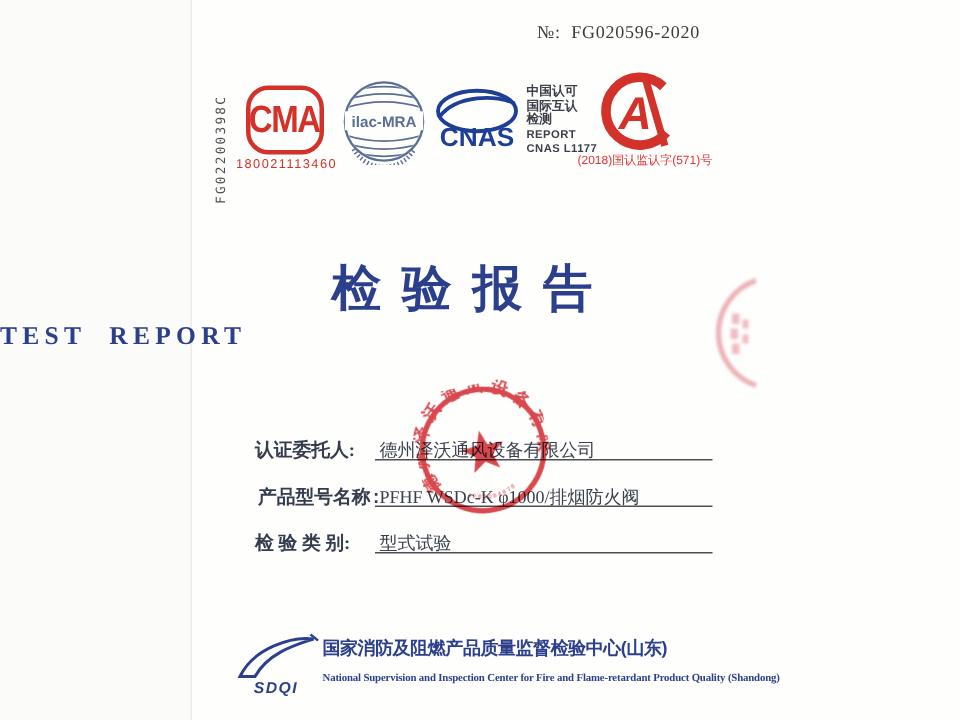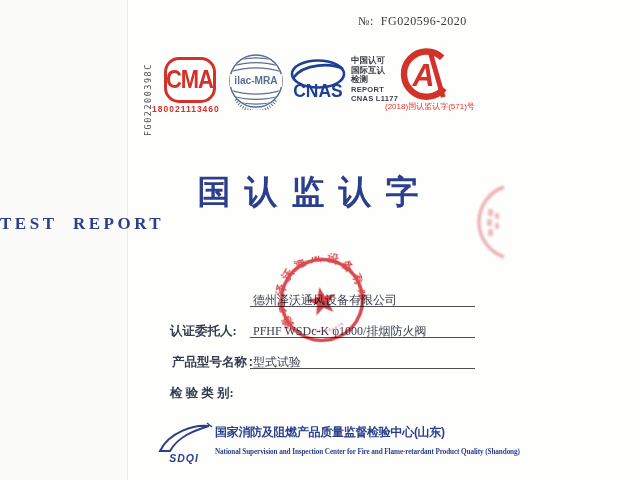--- a/index.html
+++ b/index.html
@@ -15,40 +15,40 @@
   
   .report-no{left:358px;top:14px;font-size:12px;color:#3b3b3b;font-family:"Liberation Serif",serif;letter-spacing:.5px;text-align:center;}
   .report-no .num{margin-left:7px;}
   .side-code{left:143px;top:36px;height:100px;writing-mode:vertical-rl;transform:rotate(180deg);
     font-size:8.5px;color:#4e4e52;letter-spacing:1.5px;font-family:"DejaVu Sans Mono",monospace;}
 
   
   .cma-box{left:164px;top:57px;width:52px;height:46px;border:3.5px solid #d23229;border-radius:15px;
     display:flex;align-items:center;justify-content:flex-end;box-sizing:border-box;}
   .cma-letters{font-size:22px;font-weight:900;color:#d23229;letter-spacing:-1px;transform:scaleY(1.15);}
-  .cma-number{left:152px;top:104px;width:78px;font-size:8.5px;font-weight:bold;
+  .cma-number{left:152px;top:104px;width:78px;text-align:center;font-size:8.5px;font-weight:normal;
     color:#d23229;letter-spacing:1px;}
 
   
   .ilac{left:227px;top:52px;}
   .cnas{left:290px;top:57px;}
   .cnas-caption{left:351px;top:56px;line-height:9.5px;color:#3d3f48;}
   .cnas-caption .zh{font-size:8.5px;font-weight:bold;}
   .cnas-caption .en{font-size:7.5px;font-weight:bold;letter-spacing:.3px;}
   .cal{left:397px;top:47px;}
   .cal-caption{left:385px;top:101px;font-size:8px;font-weight:normal;color:#e23333;letter-spacing:0;}
 
   
   .title-zh{left:0;top:170px;width:616px;text-align:center;font-size:33px;font-weight:900;
     color:#2c3f8c;letter-spacing:14px;text-indent:14px;}
   .title-en{left:0;top:214px;width:616px;text-align:left;font-family:"Liberation Serif",serif;
     font-size:17px;font-weight:bold;color:#2c3f8c;letter-spacing:3.5px;word-spacing:8px;}
 
   
-  .f-label{font-size:12.5px;color:#343c4e;font-family:"Liberation Serif",serif;font-weight:bold;margin-top:31px;}
+  .f-label{font-size:12.5px;color:#343c4e;font-family:"Liberation Serif",serif;font-weight:bold;}
   .f-value{font-size:12px;color:#3a3f4d;font-family:"Liberation Serif",serif;
     width:222px;height:14px;border-bottom:1.2px solid #4f4f52;padding-left:3px;}
   .lab1{left:170px;top:292px;} .val1{left:250px;top:292px;}
   .lab2{left:172px;top:323px;font-family:Liberation Mono, monospace;} .val2{left:250px;top:323px;}
   .lab3{left:170px;top:354px;} .val3{left:250px;top:354px;}
 
   
   .stamp{left:278px;top:256px;width:88px;height:88px;transform:rotate(-12deg);
     opacity:.9;mix-blend-mode:multiply;filter:blur(.3px);}
   .ghost-stamp{left:460px;top:183px;width:56px;height:80px;opacity:.75;filter:blur(1px);}
@@ -116,21 +116,21 @@
 
 <div class="abs cal">
   <svg width="57" height="57" viewBox="0 0 58 58">
     <path d="M46,11 A23,23 0 1 0 48,42" fill="none" stroke="#d23229" stroke-width="6.5"></path>
     <text x="27" y="40" text-anchor="middle" font-size="31" font-weight="900" font-style="italic" fill="#d23229">A</text>
     <line x1="34" y1="6" x2="47" y2="51" stroke="#d23229" stroke-width="5"></line>
   </svg>
 </div>
 <div class="abs cal-caption">(2018)国认监认字(571)号</div>
 
-<div class="abs title-zh">国认监认字</div>
+<div class="abs title-zh">检验报告</div>
 <div class="abs title-en">TEST REPORT</div>
 
 <div class="abs f-label lab1">认证委托人:</div>
 <div class="abs f-value val1">德州泽沃通风设备有限公司</div>
 
 <div class="abs f-label lab2">产品型号名称:</div>
 <div class="abs f-value val2">PFHF WSDc-K φ1000/排烟防火阀</div>
 
 <div class="abs f-label lab3">检 验 类 别:</div>
 <div class="abs f-value val3">型式试验</div>

